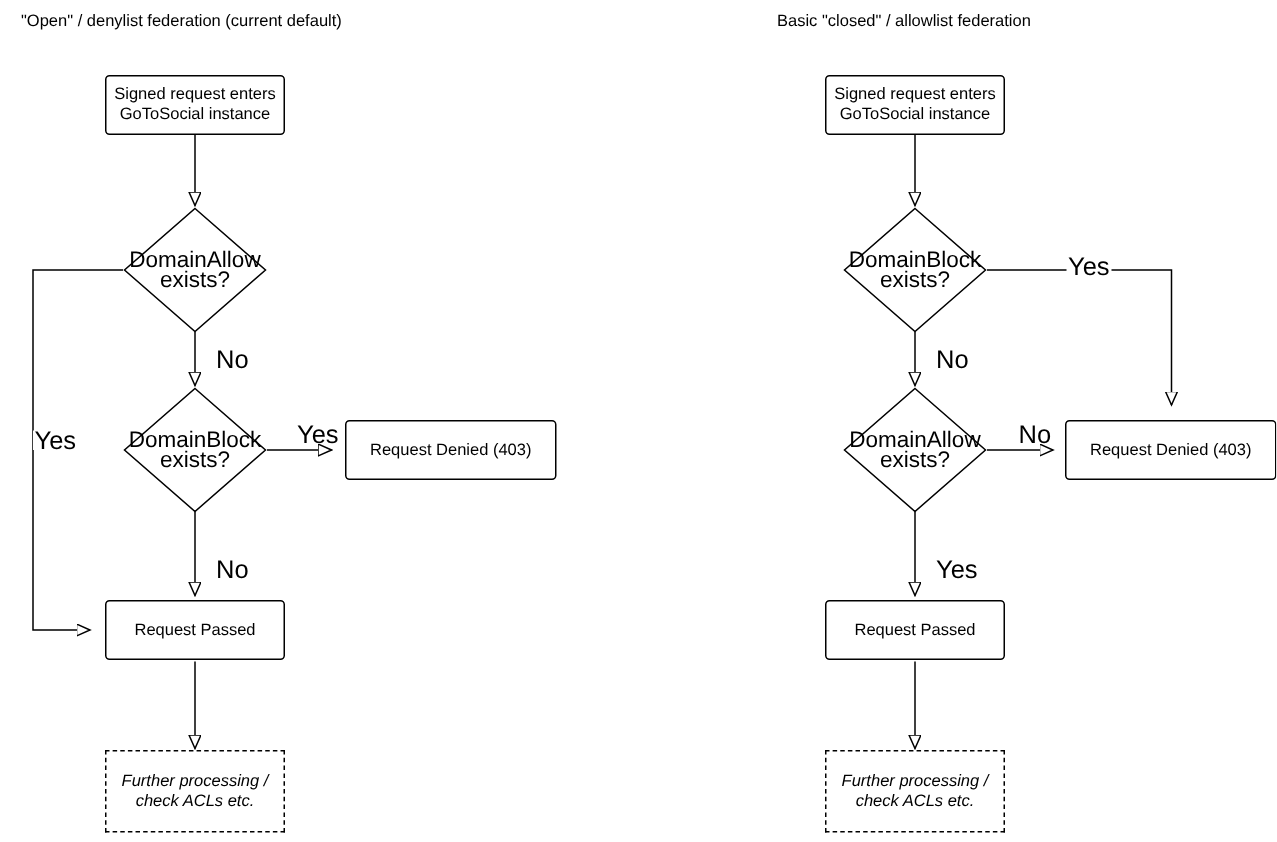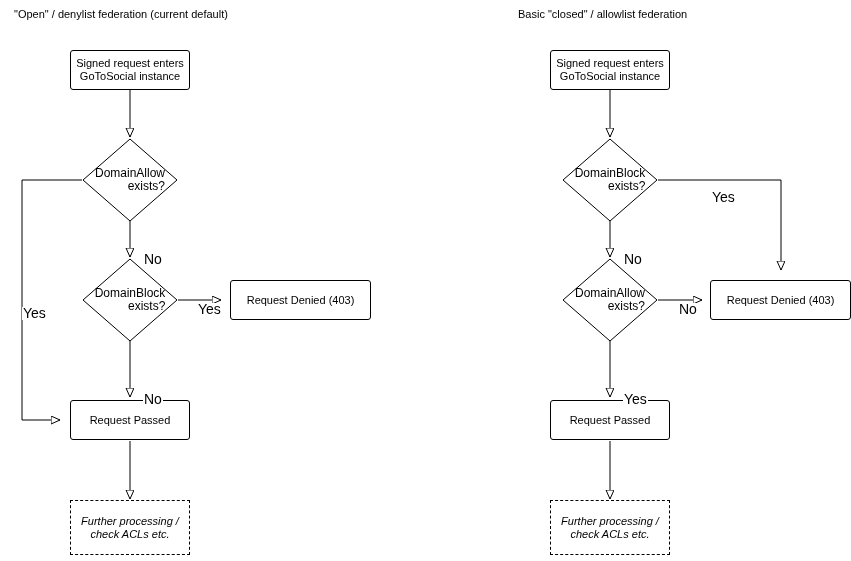--- a/index.html
+++ b/index.html
@@ -60,34 +60,33 @@
   }
   .diamond-label {
     position: absolute;
     left: 0;
     top: 0;
     width: 100%;
     height: 100%;
     display: flex;
     align-items: center;
     justify-content: center;
-    text-align: right;
-    font-size: 12px;
+    text-align: center;
+    font-size: 15px;
     line-height: 13px;
     white-space: pre-line;
   }
   .edge-label {
     position: absolute;
-    font-size: 14px;
+    font-size: 17px;
     line-height: 13px;
     color: #000000;
     background: #ffffff;
     padding: 0 1px;
     white-space: nowrap;
-    margin-top: 20px;
   }
   svg.edges {
     position: absolute;
     left: 0;
     top: 0;
     width: 851px;
     height: 561px;
     pointer-events: none;
   }
 </style>

